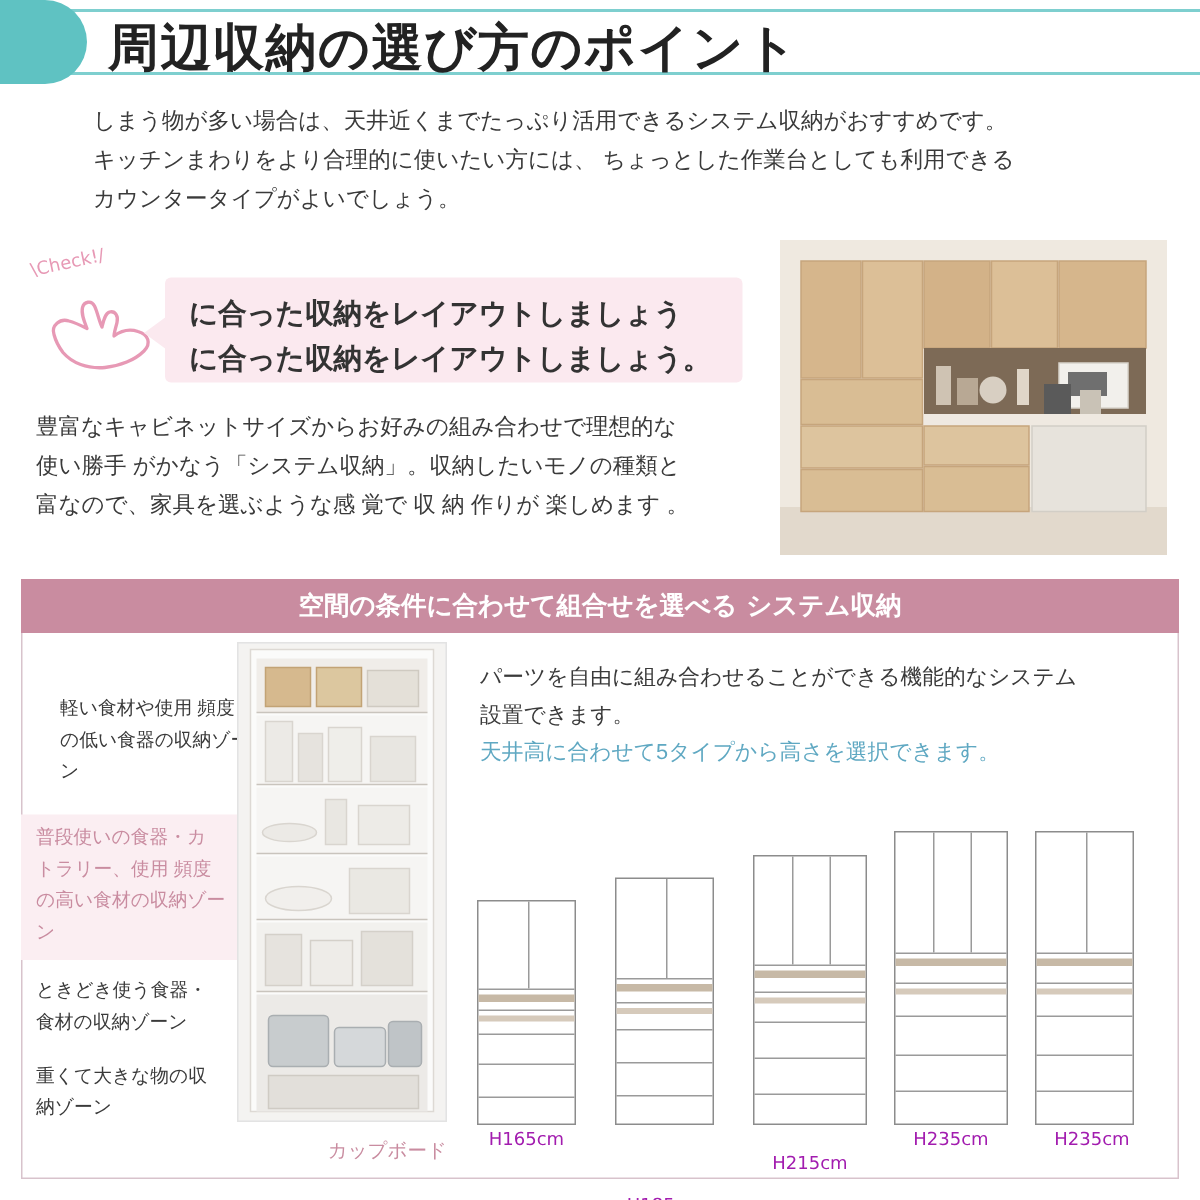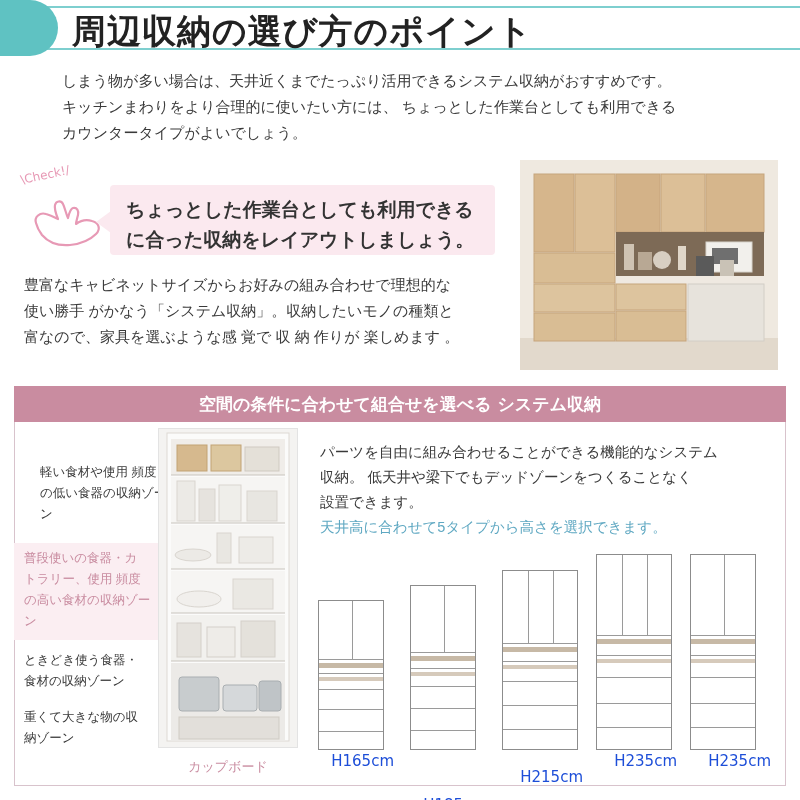--- a/index.html
+++ b/index.html
@@ -91,38 +91,38 @@
   .zone-pinkbg{
     position:absolute;left:14px;top:543px;width:150px;height:97px;
     background:#fbeef2;
   }
   
   .cupboard-photo{
     position:absolute;left:158px;top:428px;width:140px;height:320px;
     background:#efefef;overflow:hidden;border:1px solid #e3e3e3;box-sizing:border-box;
   }
   .cupboard-caption{
-    position:absolute;left:158px;top:758px;width:140px;text-align:center;
+    position:absolute;left:158px;top:758px;width:140px;text-align:right;
     font-size:13px;color:#c98ca0;
   }
   
   .right-desc{
     position:absolute;left:320px;top:440px;width:450px;
     font-size:14.5px;line-height:25px;color:#3a3a3a;
   }
   .right-desc .accent{color:#5fa8c2;}
   
   .cab{
     position:absolute;border:1px solid #8c8c8c;background:#ffffff;box-sizing:border-box;
   }
   .cab .hline{position:absolute;left:0;width:100%;height:1px;background:#9a9a9a;}
   .cab .vline{position:absolute;top:0;width:1px;background:#9a9a9a;}
   .cab .band{position:absolute;left:0;width:100%;background:#d9cfc2;}
   .cab-label{
-    position:absolute;text-align:right;font-size:15px;color:#1d4ed8;
+    position:absolute;text-align:center;font-size:12px;color:#a21caf;
     font-family:"DejaVu Sans",sans-serif;
   }
 </style>
 </head>
 <body>
 
 <div class="header">
   <div class="header-bar"></div>
   <div class="header-circle"></div>
   <div class="header-title">周辺収納の選び方のポイント</div>
@@ -138,21 +138,21 @@
 <div class="hand-icon">
   <svg width="74" height="60" viewBox="0 0 74 60">
     <path d="M6,33 C4,27 10,22 16,24 C20,25 24,27 28,29 C26,24 24,19 25,15 C26,11 31,10 33,14 C35,18 36,24 38,28
              C39,24 40,19 43,18 C47,17 49,21 48,25 C47,29 46,32 46,34
              C50,31 56,29 62,31 C69,33 71,39 66,44 C60,50 50,54 40,55 C28,56 18,52 12,45 C9,41 7,37 6,33 Z" fill="none" stroke="#e799b5" stroke-width="2.2" stroke-linejoin="round"></path>
   </svg>
 </div>
 
 <div class="bubble">
   <div class="bubble-text">
-    <div>ちょっとした作業台としても利用できる</div>
+    <div>に合った収納をレイアウトしましょう</div>
     <div>に合った収納をレイアウトしましょう。</div>
   </div>
 </div>
 
 <div class="body-para">
   <div>豊富なキャビネットサイズからお好みの組み合わせで理想的な</div>
   <div>使い勝手 がかなう「システム収納」。収納したいモノの種類と</div>
   <div>富なので、家具を選ぶような感 覚で 収 納 作りが 楽しめます 。</div>
 </div>
 
@@ -257,21 +257,20 @@
     <rect x="20" y="248" width="40" height="34" rx="3" fill="#c8ccce" stroke="#a9aeb1"></rect>
     <rect x="64" y="256" width="34" height="26" rx="3" fill="#d5d8da" stroke="#a9aeb1"></rect>
     <rect x="100" y="252" width="22" height="30" rx="3" fill="#bfc4c7" stroke="#a9aeb1"></rect>
     <rect x="20" y="288" width="100" height="22" fill="#e2dfda" stroke="#cfcbc4"></rect>
   </svg>
 </div>
 <div class="cupboard-caption">カップボード</div>
 
 <div class="right-desc">
   <div>パーツを自由に組み合わせることができる機能的なシステム</div>
-  <div>収納。 低天井や梁下でもデッドゾーンをつくることなく</div>
   <div>設置できます。</div>
   <div class="accent">天井高に合わせて5タイプから高さを選択できます。</div>
 </div>
 
 <div class="cab" style="left:318px;top:600px;width:66px;height:150px;">
   <div class="vline" style="left:33px;height:58px;"></div>
   <div class="hline" style="top:58px;"></div>
   <div class="band" style="top:62px;height:5px;background:#c7b9a6;"></div>
   <div class="hline" style="top:72px;"></div>
   <div class="band" style="top:76px;height:4px;background:#d6cabb;"></div>

